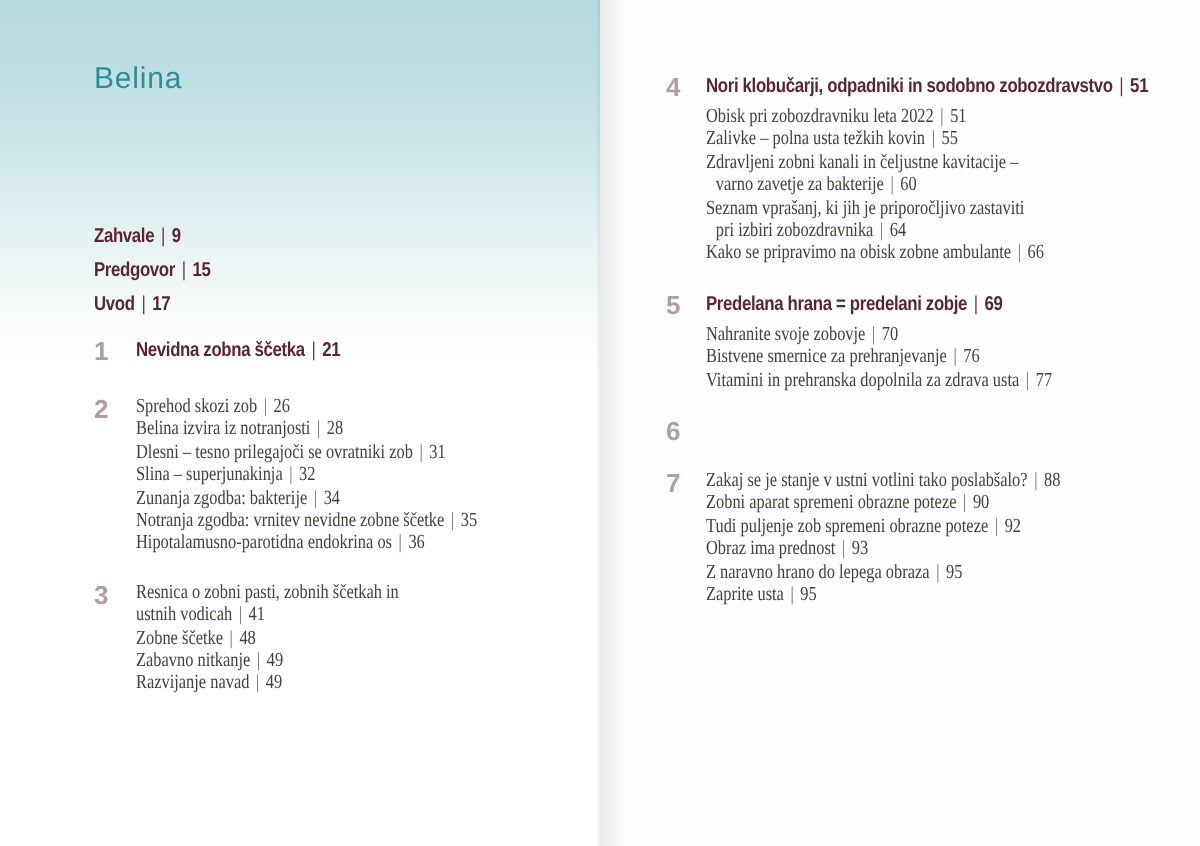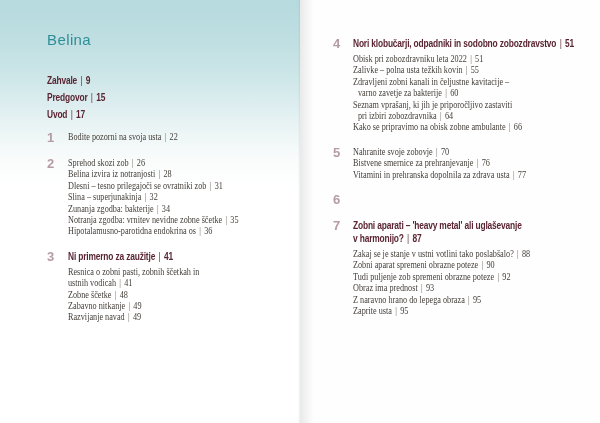--- a/index.html
+++ b/index.html
@@ -44,21 +44,21 @@
       rgba(120, 130, 132, 0.16) 18%,
       rgba(0, 0, 0, 0.06) 35%,
       rgba(0, 0, 0, 0.00) 100%);
   }
   .doc-title {
     color: #2e8e96;
     font-size: 15px;
     line-height: 20px;
     letter-spacing: 0.4px;
   }
-  .front-matter { margin-top: 22px; }
+  .front-matter { margin-top: 60px; }
   .fm-line {
     line-height: 17px;
   }
   .fm-line, .ch-title {
     font-weight: bold;
     color: #5a2532;
     font-size: 10px;
     white-space: nowrap;
     transform: scaleX(0.84);
     transform-origin: 0 50%;
@@ -106,45 +106,42 @@
     <div class="front-matter">
         <div class="fm-line"><span>Zahvale</span><span class="sep">|</span><span>9</span></div>
         <div class="fm-line"><span>Predgovor</span><span class="sep">|</span><span>15</span></div>
         <div class="fm-line"><span>Uvod</span><span class="sep">|</span><span>17</span></div>
       </div>
 
     <div class="chapters chapters-left">
         <div class="chapter">
           <div class="ch-num">1</div>
           <div>
-            <div>
-              <div class="toc-line"><span>Bodite pozorni na svoja usta</span><span class="sep">|</span><span>22</span></div>
+            <div class="ch-titles">
+              <div class="ch-title"><span>Nevidna zobna ščetka</span><span class="sep">|</span><span>21</span></div>
             </div>
           </div>
         </div>
         <div class="chapter">
           <div class="ch-num">2</div>
           <div>
             <div>
               <div class="toc-line"><span>Sprehod skozi zob</span><span class="sep">|</span><span>26</span></div>
               <div class="toc-line"><span>Belina izvira iz notranjosti</span><span class="sep">|</span><span>28</span></div>
               <div class="toc-line"><span>Dlesni – tesno prilegajoči se ovratniki zob</span><span class="sep">|</span><span>31</span></div>
               <div class="toc-line"><span>Slina – superjunakinja</span><span class="sep">|</span><span>32</span></div>
               <div class="toc-line"><span>Zunanja zgodba: bakterije</span><span class="sep">|</span><span>34</span></div>
               <div class="toc-line"><span>Notranja zgodba: vrnitev nevidne zobne ščetke</span><span class="sep">|</span><span>35</span></div>
               <div class="toc-line"><span>Hipotalamusno-parotidna endokrina os</span><span class="sep">|</span><span>36</span></div>
             </div>
           </div>
         </div>
         <div class="chapter">
           <div class="ch-num">3</div>
           <div>
-            <div class="ch-titles">
-              <div class="ch-title"><span>Ni primerno za zaužitje</span><span class="sep">|</span><span>41</span></div>
-            </div>
             <div>
               <div class="toc-line"><span>Resnica o zobni pasti, zobnih ščetkah in</span></div>
               <div class="toc-line"><span>ustnih vodicah</span><span class="sep">|</span><span>41</span></div>
               <div class="toc-line"><span>Zobne ščetke</span><span class="sep">|</span><span>48</span></div>
               <div class="toc-line"><span>Zabavno nitkanje</span><span class="sep">|</span><span>49</span></div>
               <div class="toc-line"><span>Razvijanje navad</span><span class="sep">|</span><span>49</span></div>
             </div>
           </div>
         </div>
       </div>
@@ -165,39 +162,38 @@
               <div class="toc-line indent"><span>varno zavetje za bakterije</span><span class="sep">|</span><span>60</span></div>
               <div class="toc-line"><span>Seznam vprašanj, ki jih je priporočljivo zastaviti</span></div>
               <div class="toc-line indent"><span>pri izbiri zobozdravnika</span><span class="sep">|</span><span>64</span></div>
               <div class="toc-line"><span>Kako se pripravimo na obisk zobne ambulante</span><span class="sep">|</span><span>66</span></div>
             </div>
           </div>
         </div>
         <div class="chapter">
           <div class="ch-num">5</div>
           <div>
+            <div class="ch-titles">
+              <div class="ch-title"><span>Predelana hrana = predelani zobje</span><span class="sep">|</span><span>69</span></div>
+            </div>
             <div>
               <div class="toc-line"><span>Nahranite svoje zobovje</span><span class="sep">|</span><span>70</span></div>
               <div class="toc-line"><span>Bistvene smernice za prehranjevanje</span><span class="sep">|</span><span>76</span></div>
               <div class="toc-line"><span>Vitamini in prehranska dopolnila za zdrava usta</span><span class="sep">|</span><span>77</span></div>
             </div>
           </div>
         </div>
         <div class="chapter">
           <div class="ch-num">6</div>
           <div>
           </div>
         </div>
         <div class="chapter">
           <div class="ch-num">7</div>
           <div>
-            <div class="ch-titles">
-              <div class="ch-title"><span>Zobni aparati – 'heavy metal' ali uglaševanje</span></div>
-              <div class="ch-title"><span>v harmonijo?</span><span class="sep">|</span><span>87</span></div>
-            </div>
             <div>
               <div class="toc-line"><span>Zakaj se je stanje v ustni votlini tako poslabšalo?</span><span class="sep">|</span><span>88</span></div>
               <div class="toc-line"><span>Zobni aparat spremeni obrazne poteze</span><span class="sep">|</span><span>90</span></div>
               <div class="toc-line"><span>Tudi puljenje zob spremeni obrazne poteze</span><span class="sep">|</span><span>92</span></div>
               <div class="toc-line"><span>Obraz ima prednost</span><span class="sep">|</span><span>93</span></div>
               <div class="toc-line"><span>Z naravno hrano do lepega obraza</span><span class="sep">|</span><span>95</span></div>
               <div class="toc-line"><span>Zaprite usta</span><span class="sep">|</span><span>95</span></div>
             </div>
           </div>
         </div>

